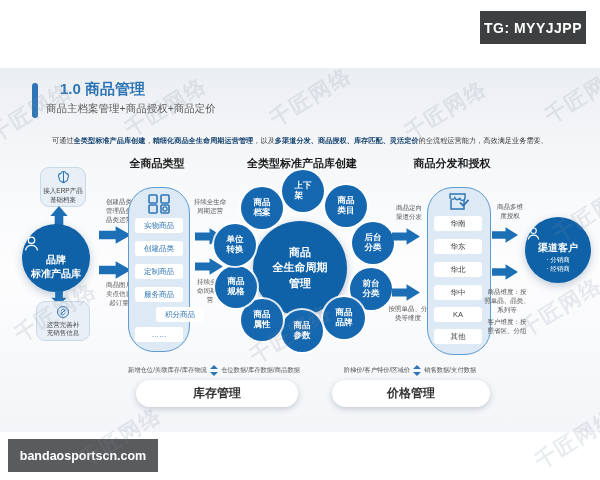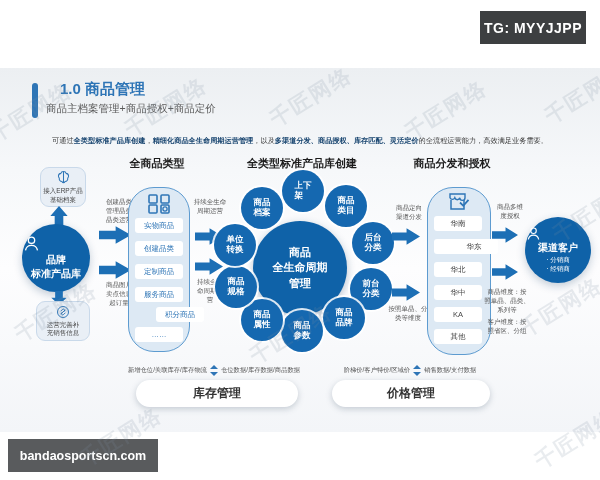--- a/index.html
+++ b/index.html
@@ -170,21 +170,21 @@
 
     <div class="col" style="left:427px;top:119px;width:62px;height:166px;">
       <div class="colicon" style="top:4px;">
         <svg width="24" height="21" viewBox="0 0 24 21">
             <path d="M4 8v9h13V8" fill="none" stroke="#2e75b6" stroke-width="1.5"></path>
             <path d="M3 2h15v3.8a2.6 2.6 0 0 1-5.2 0 2.6 2.6 0 0 1-5 0 2.6 2.6 0 0 1-4.8 0 Z" fill="none" stroke="#2e75b6" stroke-width="1.4"></path>
             <path d="M13 10.5l3.3 3.3 5.2-6" fill="none" stroke="#2e75b6" stroke-width="1.8"></path>
           </svg>
       </div>
       <div class="litem ritem" style="top:28px;">华南</div>
-      <div class="litem ritem" style="top:51px;padding-left:16px;">华东</div>
+      <div class="litem ritem" style="top:51px;">华东</div>
       <div class="litem ritem" style="top:74px;">华北</div>
       <div class="litem ritem" style="top:97px;">华中</div>
       <div class="litem ritem" style="top:119px;">KA</div>
       <div class="litem ritem" style="top:141px;">其他</div>
     </div>
 
     <div class="note" style="left:488px;top:135px;width:44px;">商品多维
 度授权</div>
     <div class="arr r" style="left:492px;top:159px;width:26px;height:16px;"></div>
     <div class="arr r" style="left:492px;top:196px;width:26px;height:16px;"></div>

